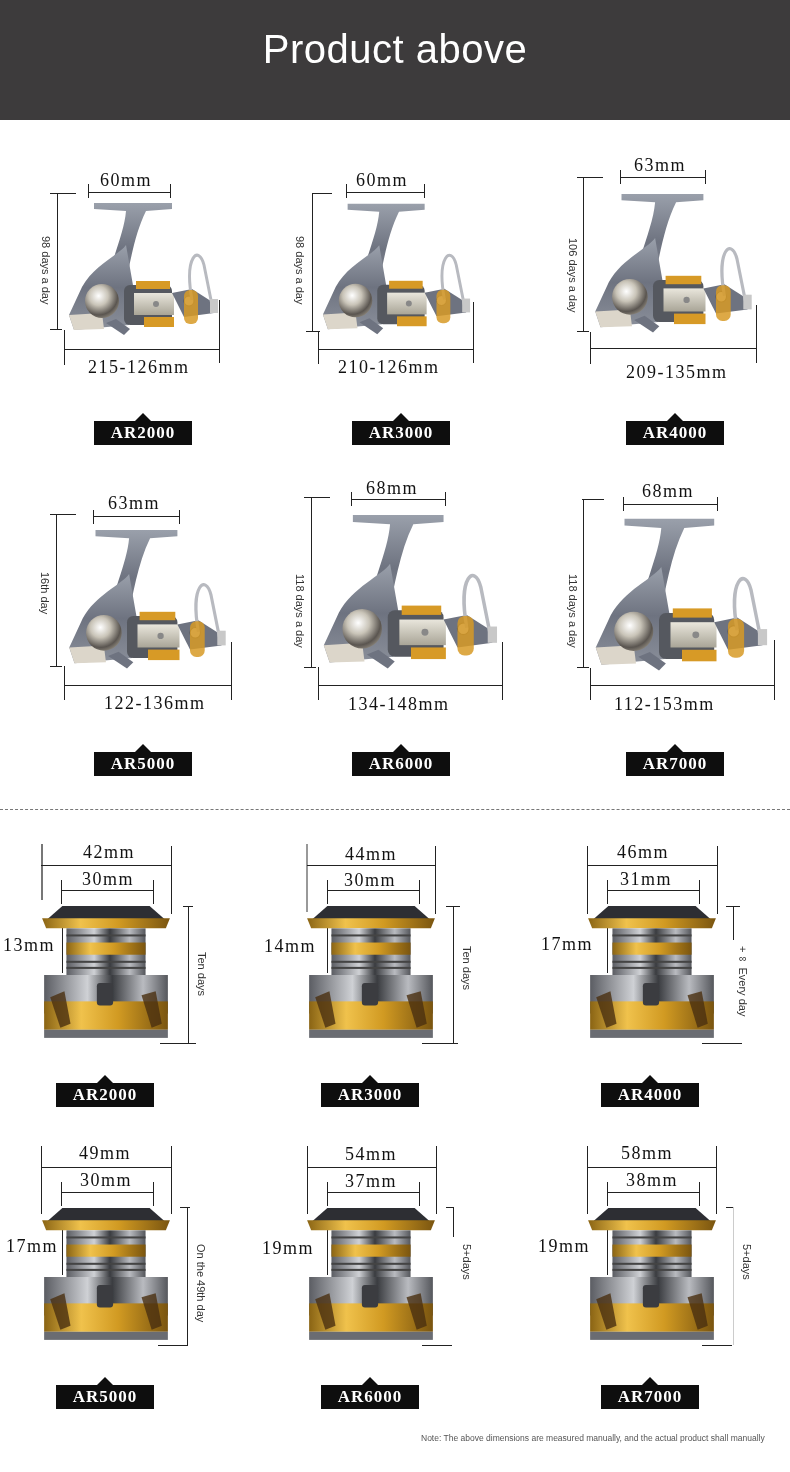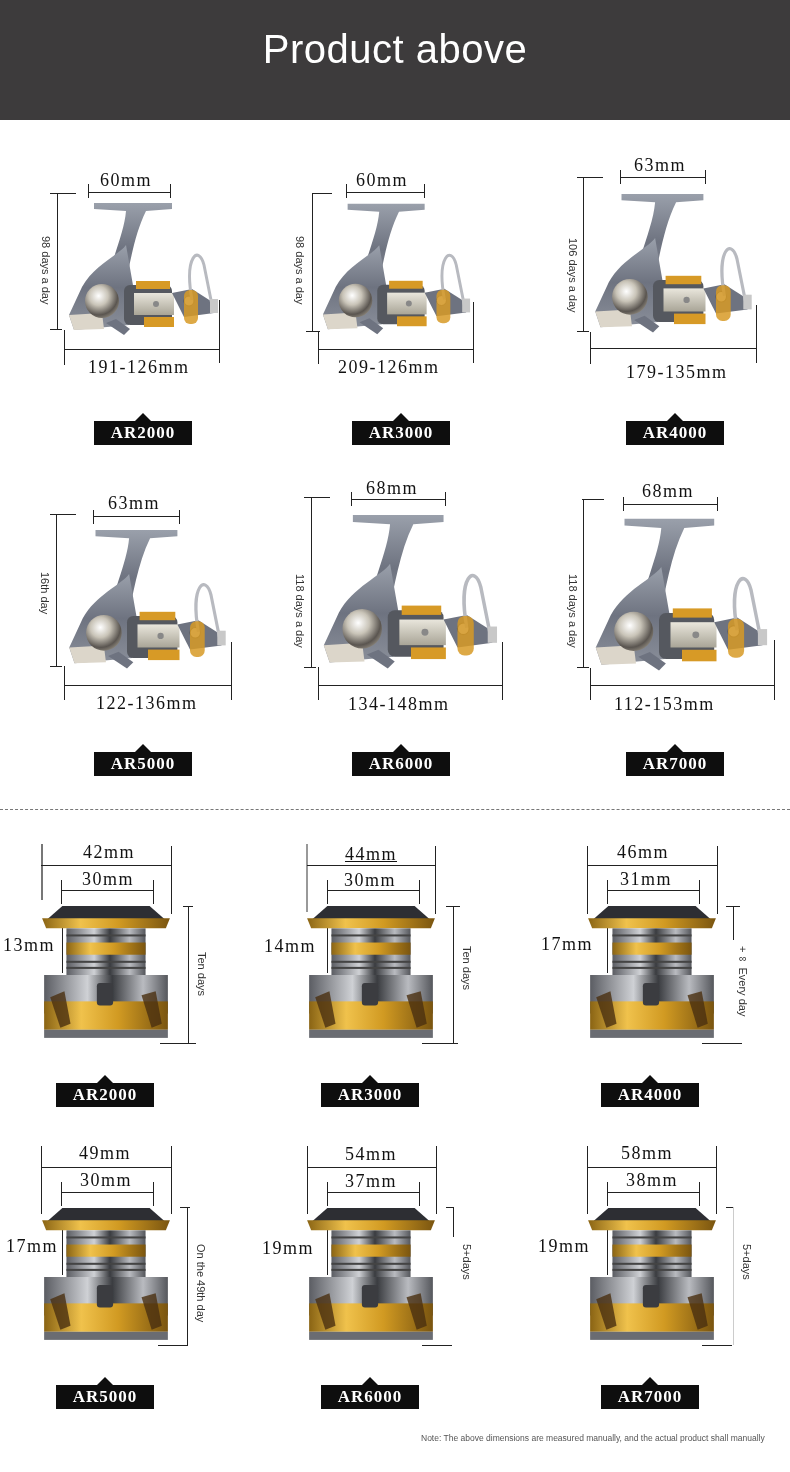--- a/index.html
+++ b/index.html
@@ -98,78 +98,78 @@
   <div class="hline" style="left:20px;top:33px;width:26px;"></div>
   <div class="vline" style="left:27px;top:33px;height:136px;"></div>
   <div class="hline" style="left:20px;top:169px;width:12px;"></div>
   <span class="vlabel" style="left:10px;top:72px;">98 days a day</span>
   <svg style="position:absolute;left:34px;top:30px;" width="160" height="150">
       <use href="#reelShape"></use>
     </svg>
   <div class="hline" style="left:34px;top:189px;width:155px;"></div>
   <div class="vline" style="left:34px;top:170px;height:35px;"></div>
   <div class="vline" style="left:189px;top:140px;height:63px;"></div>
-  <span class="dim" style="left:58px;top:197px;">191-126mm</span>
+  <span class="dim" style="left:58px;top:197px;">215-126mm</span>
   <div class="badge" style="left:64px;top:261px;">AR2000</div>
 </div>
 
 <div class="reel-cell" style="left:280px;top:160px;">
   <span class="dim" style="left:76px;top:10px;">60mm</span>
   <div class="hline" style="left:66px;top:32px;width:78px;"></div>
   <div class="vline" style="left:66px;top:24px;height:14px;"></div>
   <div class="vline" style="left:144px;top:24px;height:14px;"></div>
   <div class="hline" style="left:32px;top:33px;width:20px;"></div>
   <div class="vline" style="left:32px;top:33px;height:138px;"></div>
   <div class="hline" style="left:26px;top:171px;width:14px;"></div>
   <span class="vlabel" style="left:14px;top:72px;">98 days a day</span>
   <svg style="position:absolute;left:38px;top:30px;" width="158" height="150">
       <use href="#reelShape"></use>
     </svg>
   <div class="hline" style="left:38px;top:189px;width:155px;"></div>
   <div class="vline" style="left:38px;top:172px;height:32px;"></div>
   <div class="vline" style="left:193px;top:142px;height:61px;"></div>
-  <span class="dim" style="left:58px;top:197px;">209-126mm</span>
+  <span class="dim" style="left:58px;top:197px;">210-126mm</span>
   <div class="badge" style="left:72px;top:261px;">AR3000</div>
 </div>
 
 <div class="reel-cell" style="left:560px;top:150px;">
   <span class="dim" style="left:74px;top:5px;">63mm</span>
   <div class="hline" style="left:60px;top:27px;width:85px;"></div>
   <div class="vline" style="left:60px;top:20px;height:14px;"></div>
   <div class="vline" style="left:145px;top:20px;height:14px;"></div>
   <div class="hline" style="left:17px;top:27px;width:26px;"></div>
   <div class="vline" style="left:23px;top:27px;height:154px;"></div>
   <div class="hline" style="left:17px;top:181px;width:12px;"></div>
   <span class="vlabel" style="left:7px;top:84px;">106 days a day</span>
   <svg style="position:absolute;left:30px;top:28px;" width="168" height="162">
       <use href="#reelShape"></use>
     </svg>
   <div class="hline" style="left:30px;top:198px;width:166px;"></div>
   <div class="vline" style="left:30px;top:182px;height:32px;"></div>
   <div class="vline" style="left:196px;top:155px;height:58px;"></div>
-  <span class="dim" style="left:66px;top:212px;">179-135mm</span>
+  <span class="dim" style="left:66px;top:212px;">209-135mm</span>
   <div class="badge" style="left:66px;top:271px;">AR4000</div>
 </div>
 
 <div class="reel-cell" style="left:30px;top:480px;">
   <span class="dim" style="left:78px;top:13px;">63mm</span>
   <div class="hline" style="left:63px;top:36px;width:86px;"></div>
   <div class="vline" style="left:63px;top:30px;height:14px;"></div>
   <div class="vline" style="left:149px;top:30px;height:14px;"></div>
   <div class="hline" style="left:20px;top:34px;width:26px;"></div>
   <div class="vline" style="left:26px;top:34px;height:152px;"></div>
   <div class="hline" style="left:20px;top:186px;width:12px;"></div>
   <span class="vlabel" style="left:9px;top:88px;">16th day</span>
   <svg style="position:absolute;left:34px;top:34px;" width="168" height="162">
       <use href="#reelShape"></use>
     </svg>
   <div class="hline" style="left:34px;top:205px;width:167px;"></div>
   <div class="vline" style="left:34px;top:186px;height:34px;"></div>
   <div class="vline" style="left:201px;top:162px;height:58px;"></div>
-  <span class="dim" style="left:66px;top:213px;">122-136mm</span>
+  <span class="dim" style="left:74px;top:213px;">122-136mm</span>
   <div class="badge" style="left:64px;top:272px;">AR5000</div>
 </div>
 
 <div class="reel-cell" style="left:280px;top:470px;">
   <span class="dim" style="left:86px;top:8px;">68mm</span>
   <div class="hline" style="left:71px;top:29px;width:94px;"></div>
   <div class="vline" style="left:71px;top:22px;height:14px;"></div>
   <div class="vline" style="left:165px;top:22px;height:14px;"></div>
   <div class="hline" style="left:24px;top:27px;width:26px;"></div>
   <div class="vline" style="left:31px;top:27px;height:170px;"></div>
@@ -222,21 +222,21 @@
     </svg>
   <div class="hline" style="left:183px;top:76px;width:10px;"></div>
   <div class="vline" style="left:188px;top:76px;height:137px;"></div>
   <div class="hline" style="left:160px;top:213px;width:36px;"></div>
   <span class="vlabel" style="left:196px;top:118px;">Ten days</span>
   <div class="badge" style="left:56px;top:253px;">AR2000</div>
 </div>
 
 <div class="reel-cell" style="left:250px;top:830px;">
   <div class="vline" style="left:56px;top:14px;height:68px;background:#999;width:2px;"></div>
-  <span class="dim" style="left:95px;top:14px;text-decoration:underline;">44mm</span>
+  <span class="dim" style="left:95px;top:14px;">44mm</span>
   <div class="hline" style="left:57px;top:35px;width:128px;"></div>
   <div vclass="vline" class="vline" style="left:185px;top:16px;height:68px;"></div>
   <span class="dim" style="left:94px;top:40px;">30mm</span>
   <div class="hline" style="left:77px;top:60px;width:92px;"></div>
   <div class="vline" style="left:77px;top:50px;height:24px;"></div>
   <div class="vline" style="left:169px;top:50px;height:24px;"></div>
   <span class="dim" style="left:14px;top:106px;">14mm</span>
   <div class="vline" style="left:77px;top:97px;height:46px;"></div>
   <svg style="position:absolute;left:55px;top:74px;" width="132" height="142">
       <use href="#spoolShape"></use>

